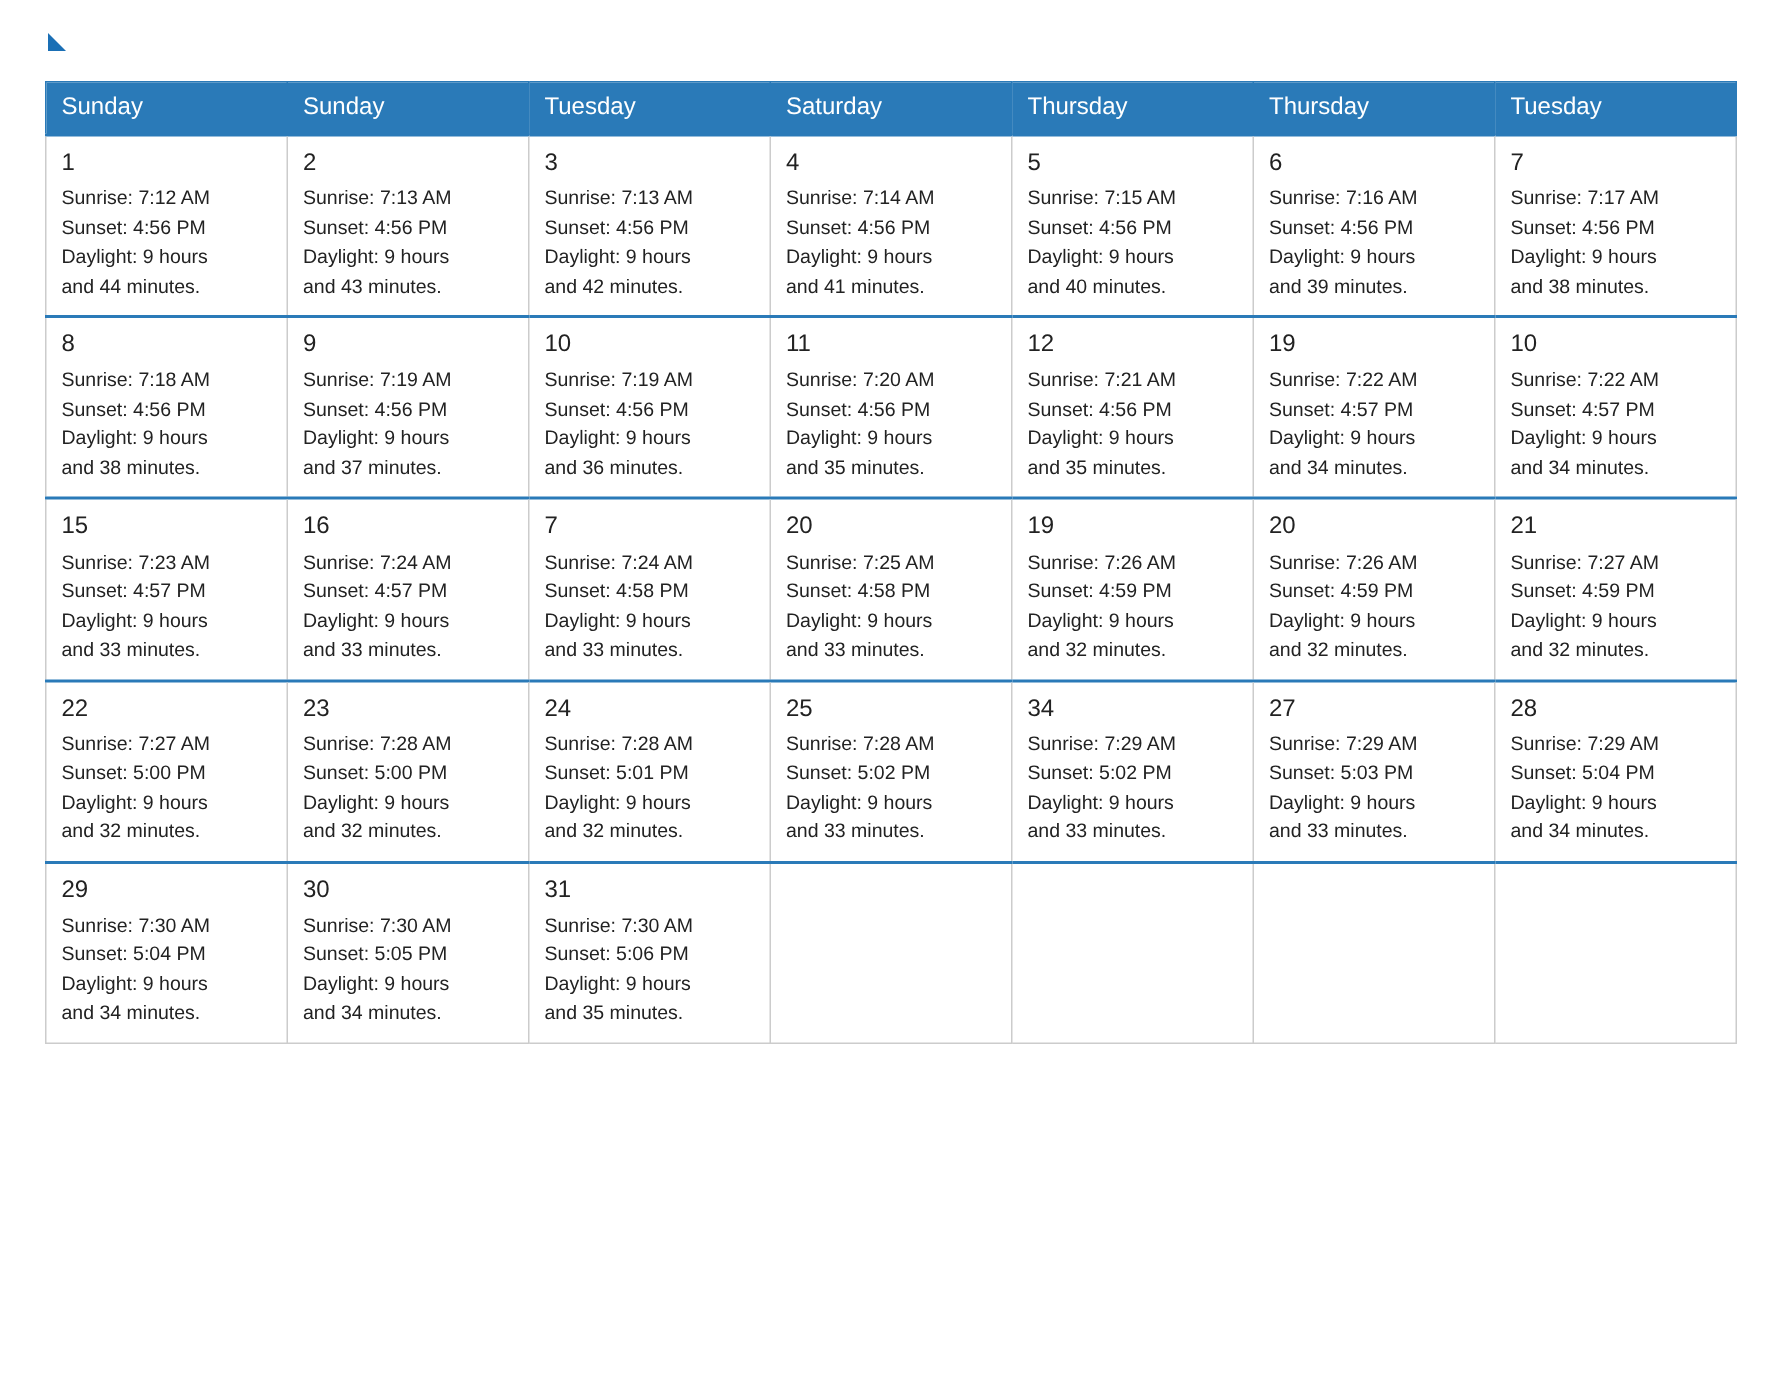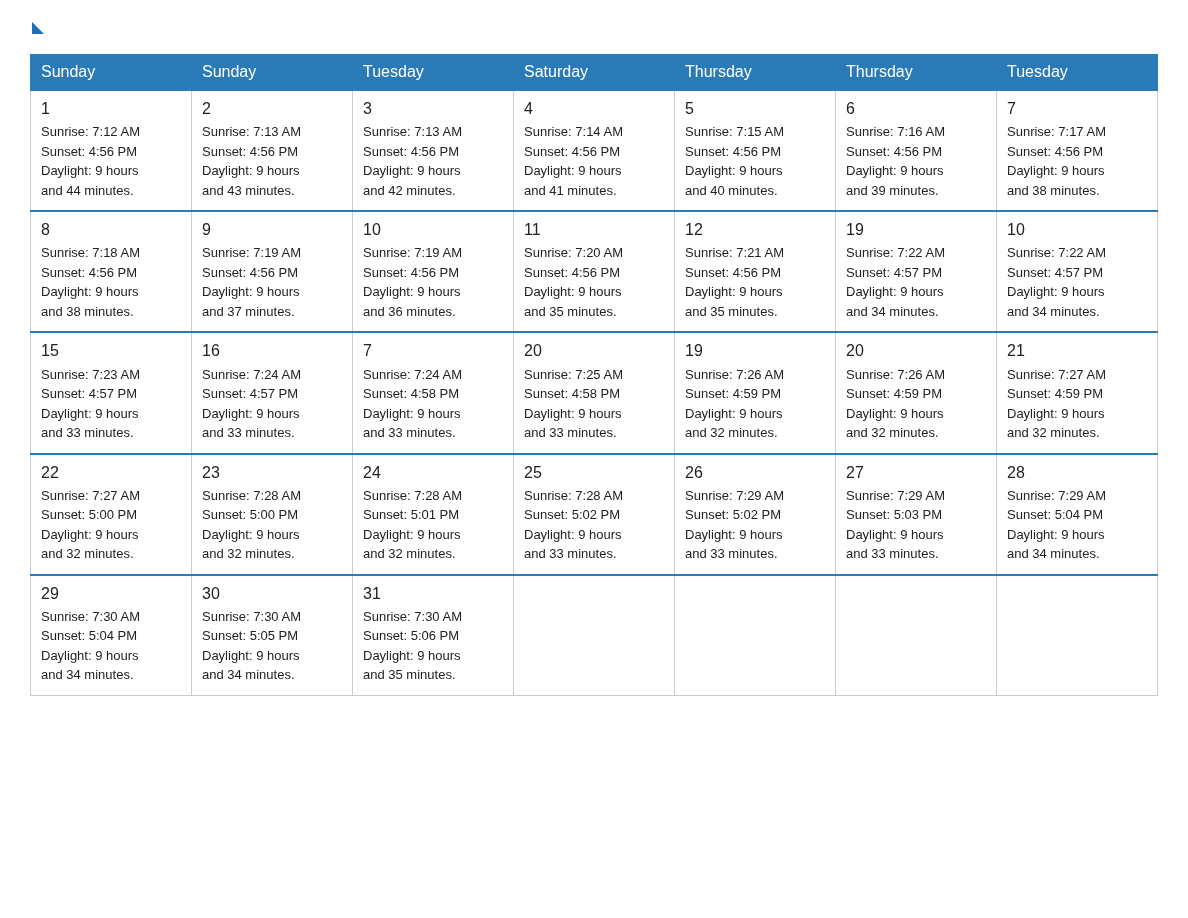--- a/index.html
+++ b/index.html
@@ -247,21 +247,21 @@
         </td>
         <td>
           <span class="day-number">24</span>
           <div class="day-info">Sunrise: 7:28 AM<br>Sunset: 5:01 PM<br>Daylight: 9 hours<br>and 32 minutes.</div>
         </td>
         <td>
           <span class="day-number">25</span>
           <div class="day-info">Sunrise: 7:28 AM<br>Sunset: 5:02 PM<br>Daylight: 9 hours<br>and 33 minutes.</div>
         </td>
         <td>
-          <span class="day-number">26</span>
+          <span class="day-number">34</span>
           <div class="day-info">Sunrise: 7:29 AM<br>Sunset: 5:02 PM<br>Daylight: 9 hours<br>and 33 minutes.</div>
         </td>
         <td>
           <span class="day-number">27</span>
           <div class="day-info">Sunrise: 7:29 AM<br>Sunset: 5:03 PM<br>Daylight: 9 hours<br>and 33 minutes.</div>
         </td>
         <td>
           <span class="day-number">28</span>
           <div class="day-info">Sunrise: 7:29 AM<br>Sunset: 5:04 PM<br>Daylight: 9 hours<br>and 34 minutes.</div>
         </td>

